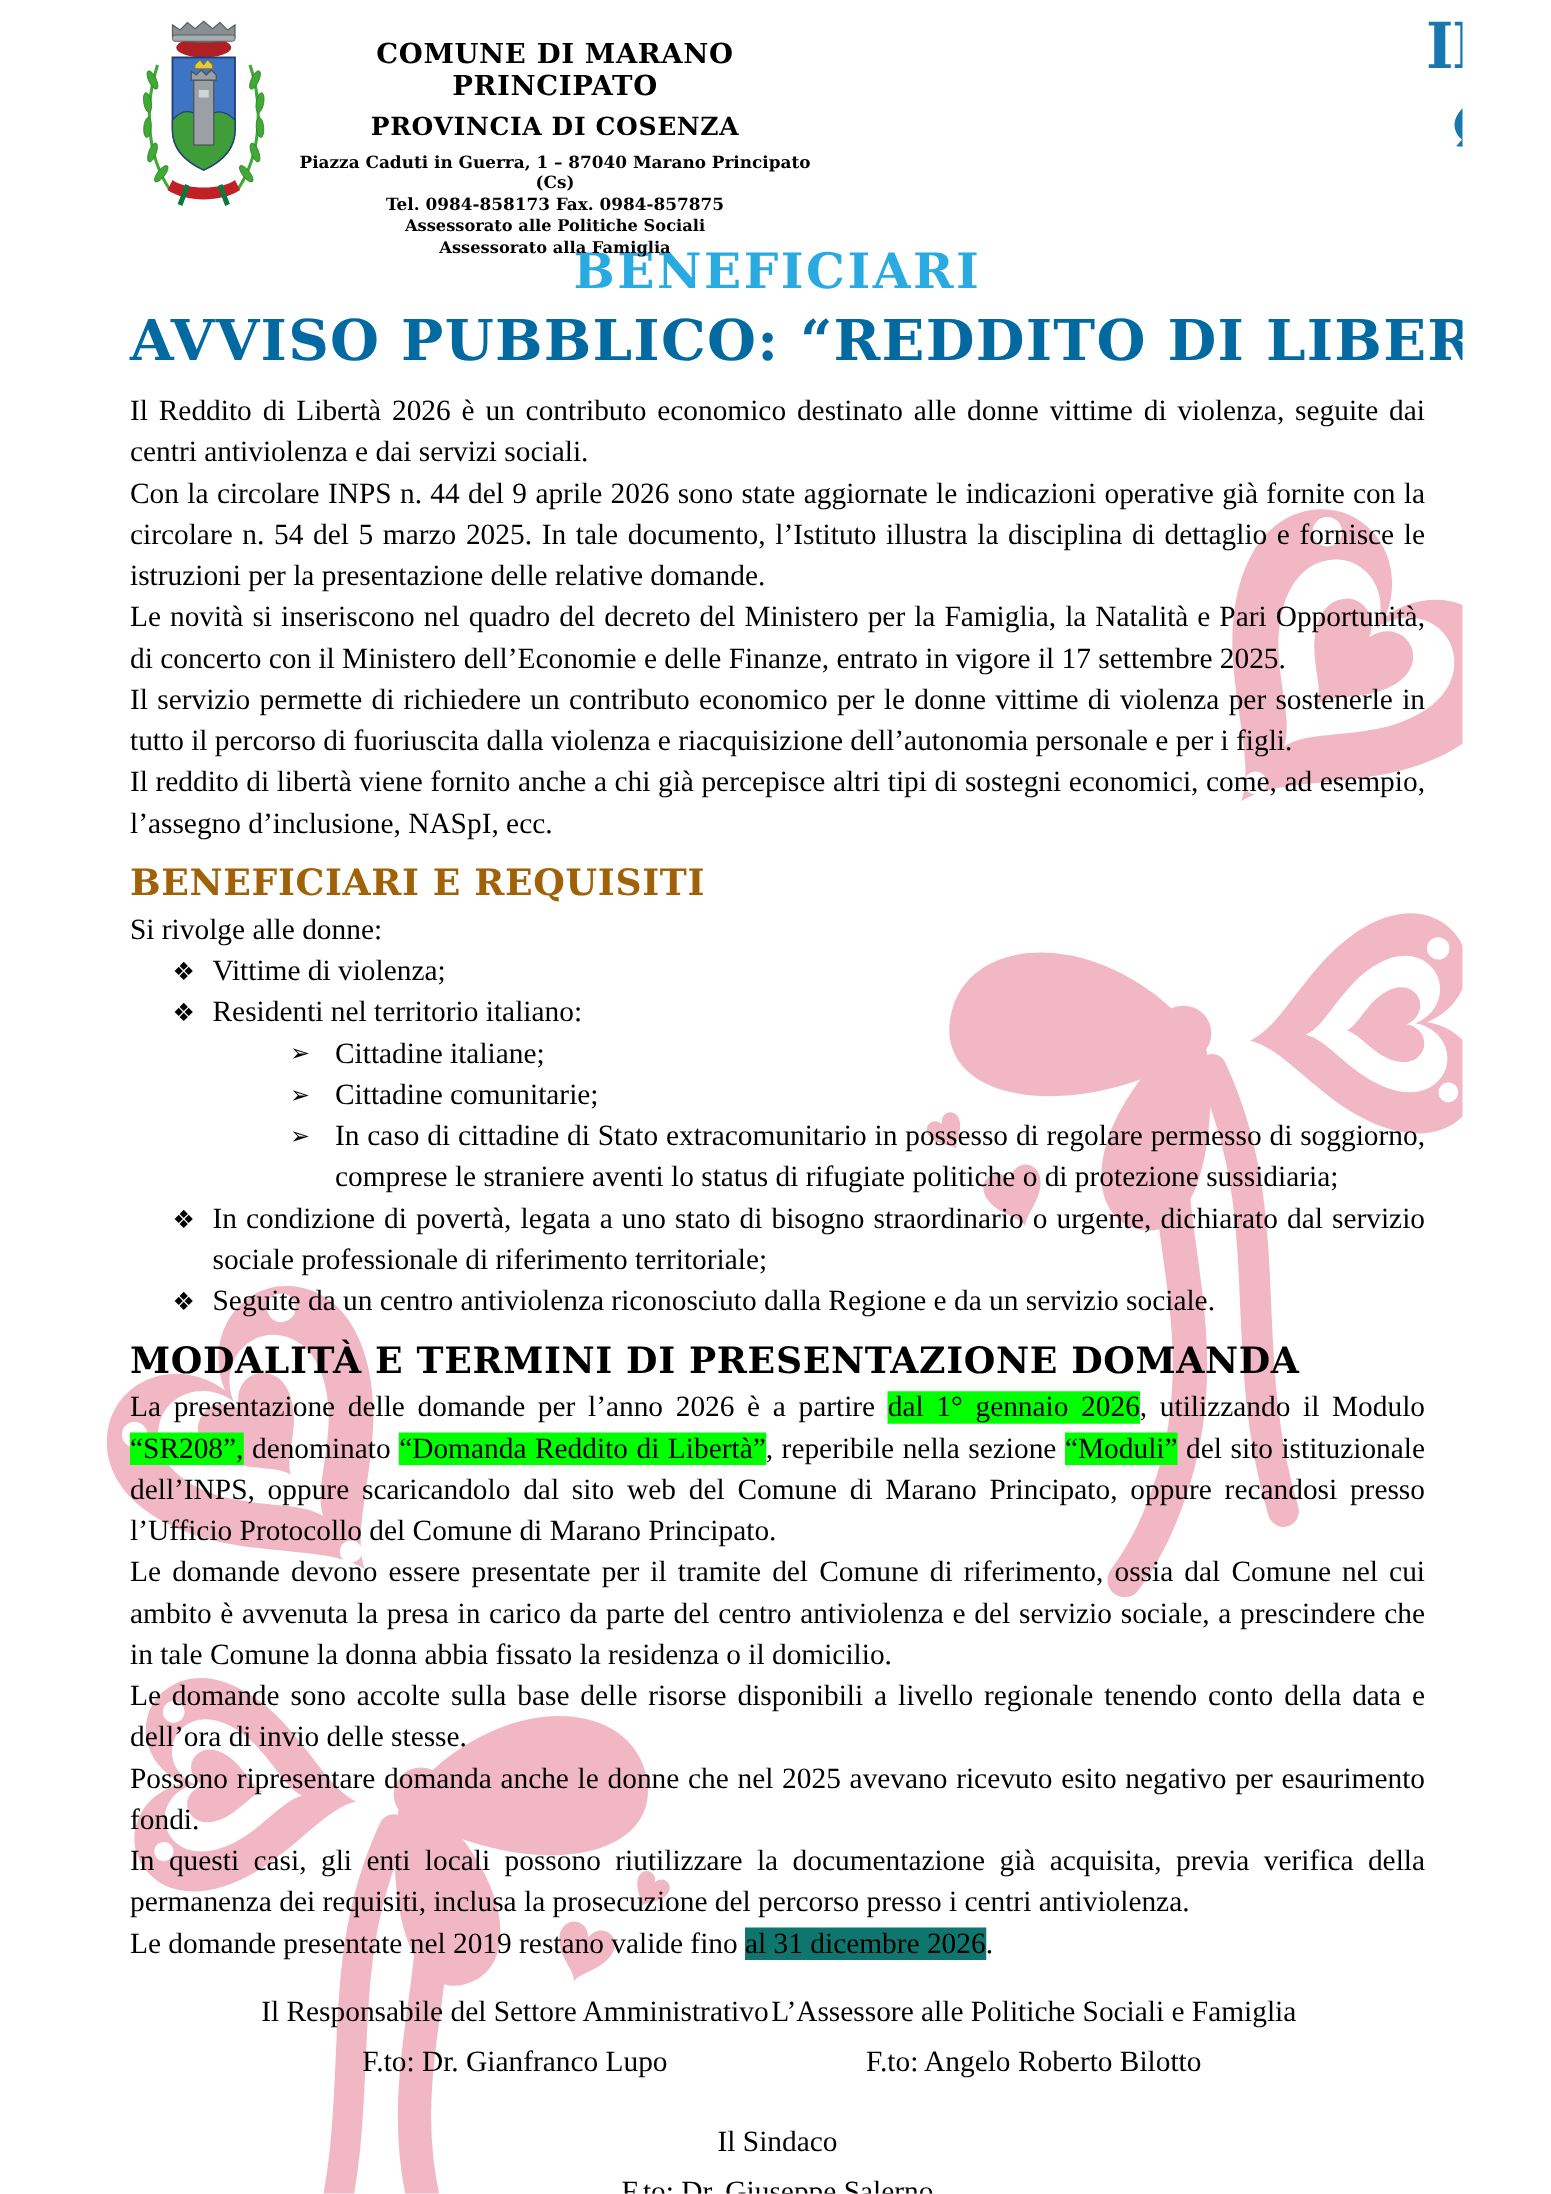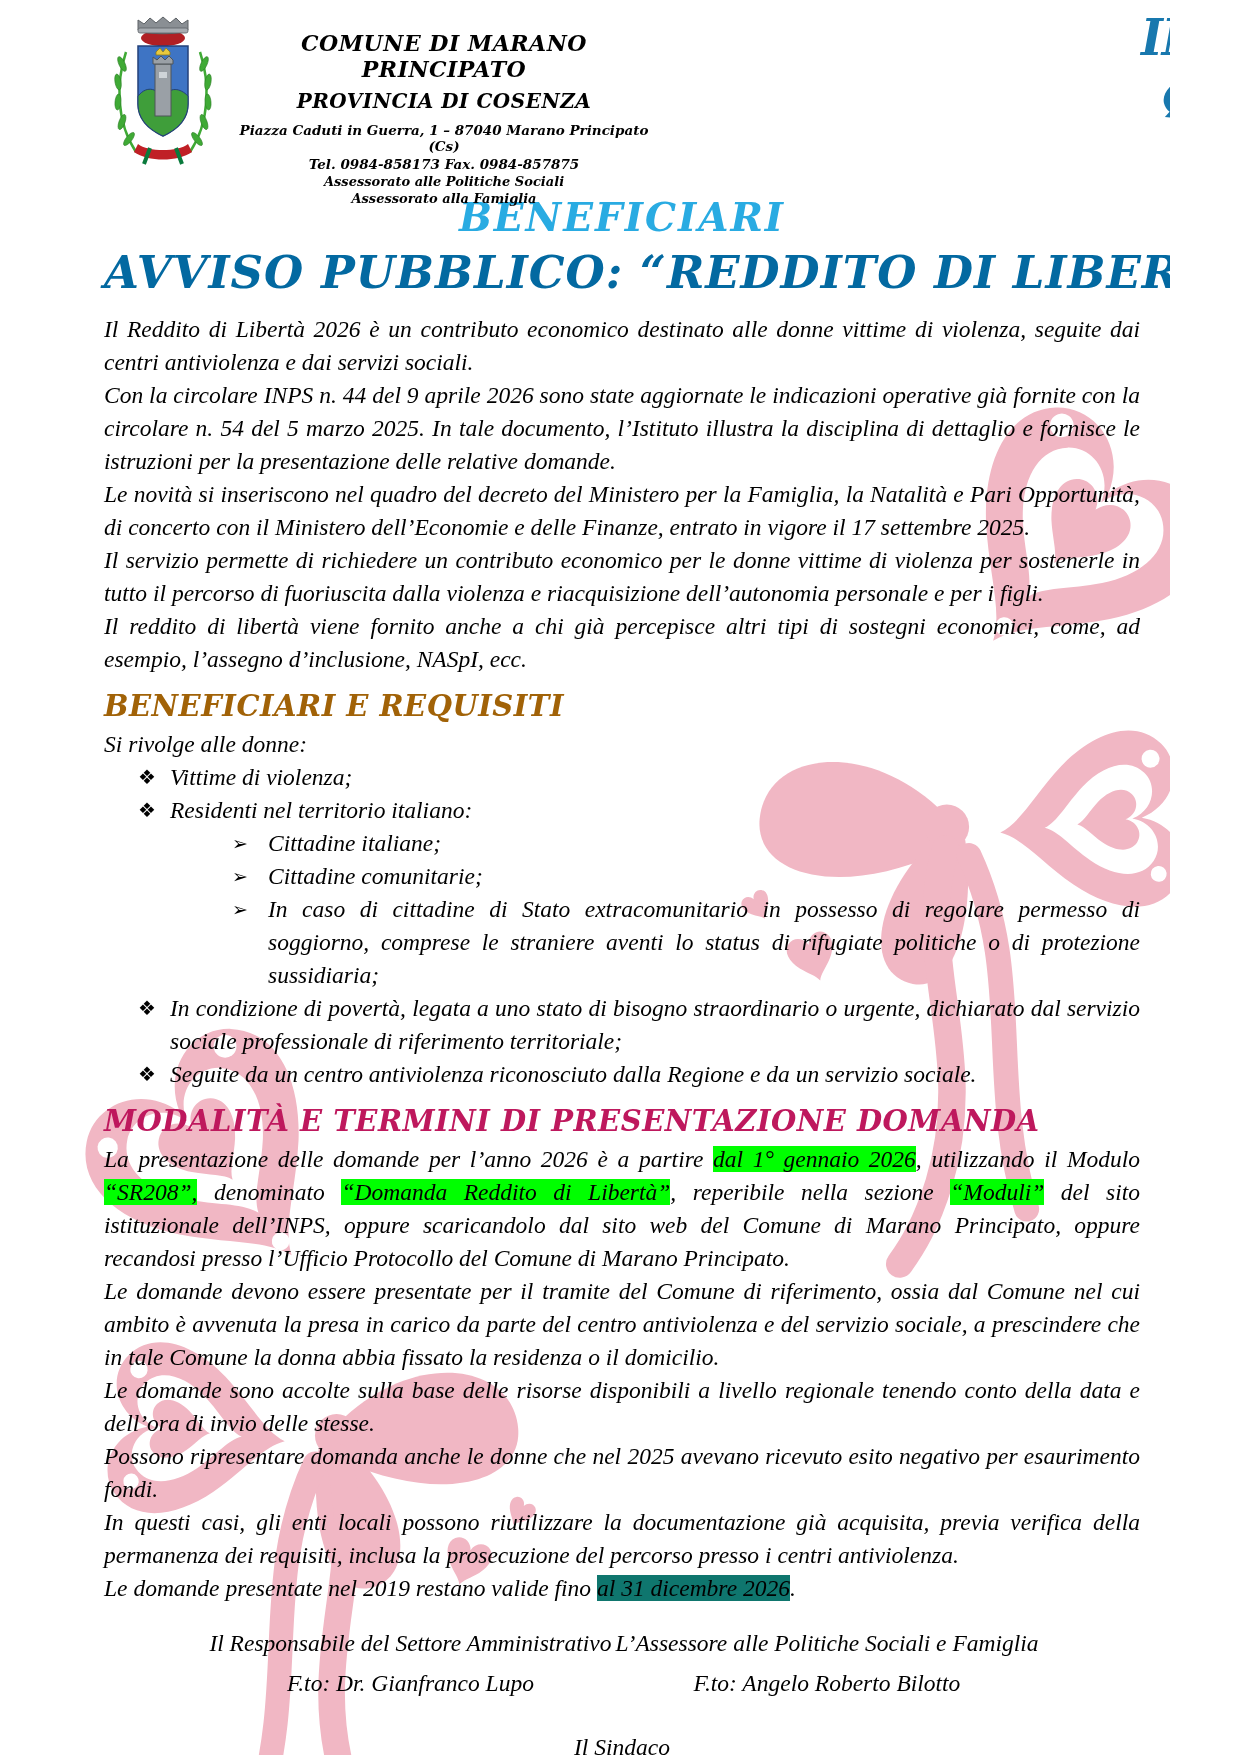--- a/index.html
+++ b/index.html
@@ -5,21 +5,20 @@
   html,body{margin:0;padding:0;background:#ffffff;}
   .page{
     position:relative;
     width:1099px;
     height:1755px;
     margin:0 auto;
     background:#ffffff;
     overflow:hidden;
     font-family:"Liberation Serif", serif;
     color:#000000;
-    font-style:italic;
   }
   
   .wm{position:absolute;z-index:0;pointer-events:none;}
   .wm-right{left:585px;top:290px;width:655px;height:995px;}
   .wm-left{left:-90px;top:915px;width:640px;height:965px;transform:scaleX(-1);}
   
   .content{position:relative;z-index:1;padding:0 30px 0 33px;}
   
   .doc-header{position:relative;height:172px;}
   .crest{position:absolute;left:4px;top:12px;width:110px;height:158px;}
@@ -211,21 +210,21 @@
       <div class="li li1">
         <span class="bullet">❖</span>
         <div class="txt">In condizione di povertà, legata a uno stato di bisogno straordinario o urgente, dichiarato dal servizio sociale professionale di riferimento territoriale;</div>
       </div>
       <div class="li li1">
         <span class="bullet">❖</span>
         <div class="txt">Seguite da un centro antiviolenza riconosciuto dalla Regione e da un servizio sociale.</div>
       </div>
     </div>
 
-    <div class="sec-heading" style="color:#be185d">MODALITÀ E TERMINI DI PRESENTAZIONE DOMANDA</div>
+    <div class="sec-heading" style="color:#000000">MODALITÀ E TERMINI DI PRESENTAZIONE DOMANDA</div>
     <div class="bodytxt">
       <p class="par"><span>La presentazione delle domande per l’anno 2026 è a partire </span><span class="hl-green">dal 1° gennaio 2026</span><span>, utilizzando il Modulo </span><span class="hl-green">“SR208”,</span><span> denominato </span><span class="hl-green">“Domanda Reddito di Libertà”</span><span>, reperibile nella sezione </span><span class="hl-green">“Moduli”</span><span> del sito istituzionale dell’INPS, oppure scaricandolo dal sito web del Comune di Marano Principato, oppure recandosi presso l’Ufficio Protocollo del Comune di Marano Principato.</span></p>
       <p class="par">Le domande devono essere presentate per il tramite del Comune di riferimento, ossia dal Comune nel cui ambito è avvenuta la presa in carico da parte del centro antiviolenza e del servizio sociale, a prescindere che in tale Comune la donna abbia fissato la residenza o il domicilio.</p>
       <p class="par">Le domande sono accolte sulla base delle risorse disponibili a livello regionale tenendo conto della data e dell’ora di invio delle stesse.</p>
       <p class="par">Possono ripresentare domanda anche le donne che nel 2025 avevano ricevuto esito negativo per esaurimento fondi.</p>
       <p class="par">In questi casi, gli enti locali possono riutilizzare la documentazione già acquisita, previa verifica della permanenza dei requisiti, inclusa la prosecuzione del percorso presso i centri antiviolenza.</p>
       <p class="par"><span>Le domande presentate nel 2019 restano valide fino </span><span class="hl-red">al 31 dicembre 2026</span><span>.</span></p>
     </div>
 
     <div class="bodytxt">

